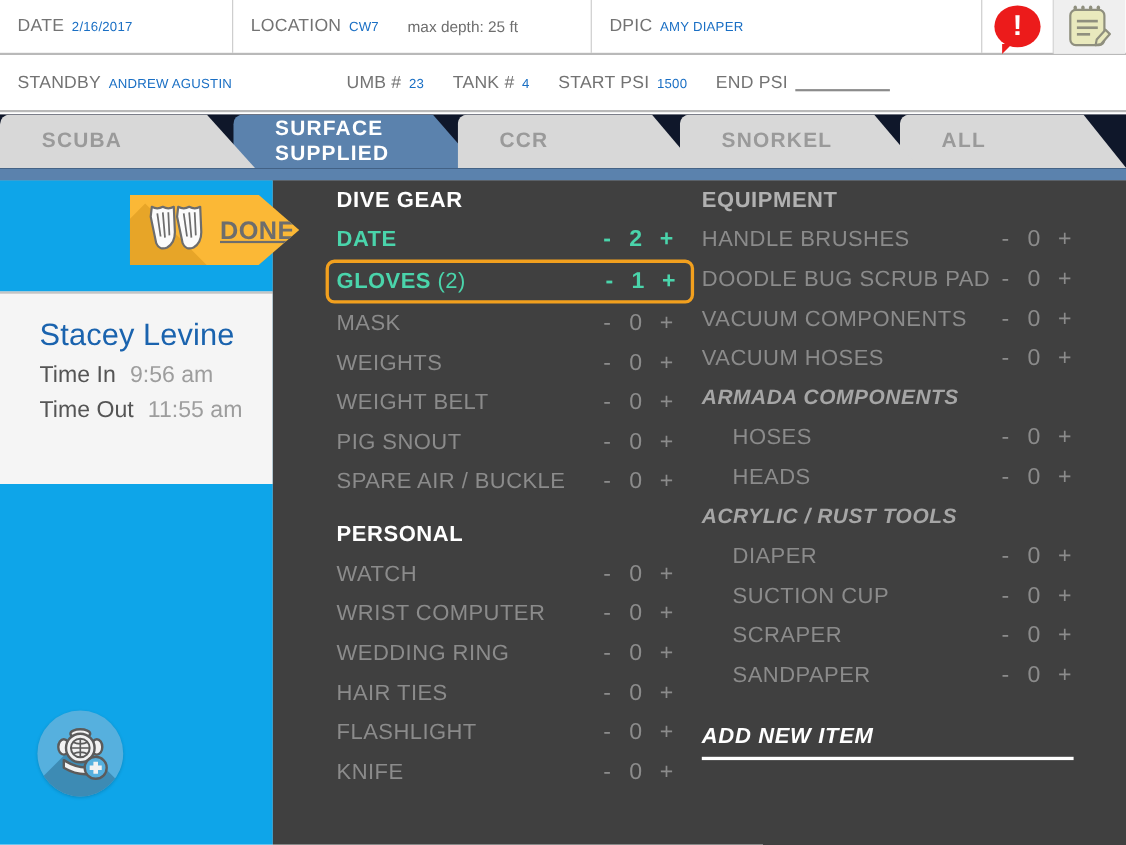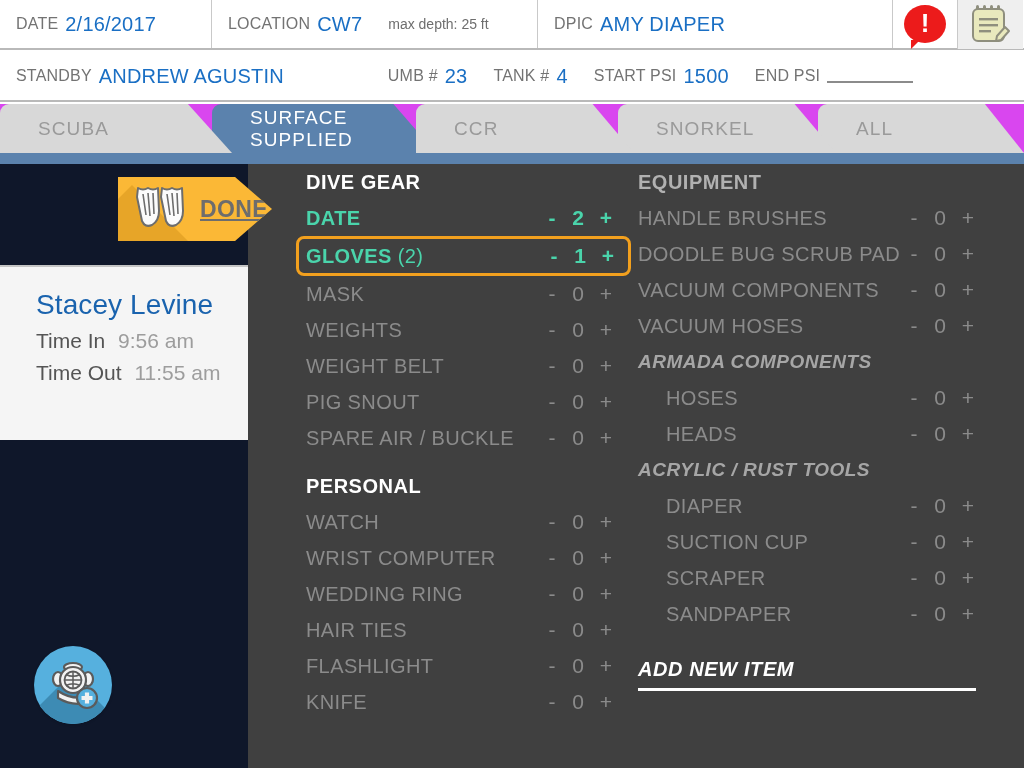--- a/index.html
+++ b/index.html
@@ -19,21 +19,21 @@
   }
   .hdr-cell {
     display: flex; align-items: center;
     border-right: 1px solid #c9c9c9;
     padding: 0 16px; white-space: nowrap;
   }
   .hdr-cell.date { width: 212px; }
   .hdr-cell.loc  { width: 326px; }
   .hdr-cell.dpic { width: 355px; }
   .lbl { color: #737373; font-size: 16px; letter-spacing: .2px; }
-  .val { color: #1a6fc4; font-size: 20px; margin-left: 7px; letter-spacing: .2px; }
+  .val { color: #1a6fc4; font-size: 12px; margin-left: 7px; letter-spacing: .2px; }
   .sub { color: #6e6e6e; font-size: 14px; margin-left: 26px; }
 
   .hdr-icons { display: flex; align-items: center; flex: 1; }
   .icon-cell {
     width: 65px; height: 50px; display: flex;
     align-items: center; justify-content: center;
     border-right: 1px solid #c9c9c9;
   }
   .icon-cell:last-child { border-right: none; background: #efefef; }
   .alert-bubble {
@@ -59,21 +59,22 @@
   .psi-group { display: flex; align-items: center; margin-left: 104px; gap: 26px; }
   .psi-item { display: flex; align-items: center; white-space: nowrap; }
   .blank-line {
     display: inline-block; width: 86px; border-bottom: 2px solid #8b8b8b;
     height: 14px; margin-left: 7px;
   }
 
   
   .tabbar {
     position: absolute; left: 0; top: 104px; width: 1024px; height: 60px;
-    background: #d946ef;
+    background: #0f172a;
+    font-weight: bold;
   }
   .tab-strip {
     position: absolute; left: 0; bottom: 0; width: 1024px; height: 11px;
     background: #5b82ad;
   }
   .tab {
     position: absolute; bottom: 11px; height: 49px;
     background: #d8d8d8;
     border-top-left-radius: 9px;
     display: flex; align-items: center;
@@ -84,21 +85,21 @@
   .tab-label {
     color: #9a9a9a; font-size: 19px; letter-spacing: 1.1px;
     line-height: 1.12; white-space: pre-line;
   }
   .tab.active { background: #5b82ad; z-index: 3; }
   .tab.active .tab-label { color: #ffffff; }
 
   
   .leftpanel {
     position: absolute; left: 0; top: 164px; width: 248px; height: 604px;
-    background: #0f172a;
+    background: #0ea5e9;
   }
   .diver-card {
     position: absolute; left: 0; top: 101px; width: 248px; height: 175px;
     background: #f5f5f5;
     border-top: 2px solid #c4c4c4;
   }
   .diver-name {
     color: #1a63ae; font-size: 28px; padding: 22px 0 0 36px; letter-spacing: .1px;
   }
   .time-row { padding: 8px 0 0 36px; font-size: 21px; white-space: nowrap; }

